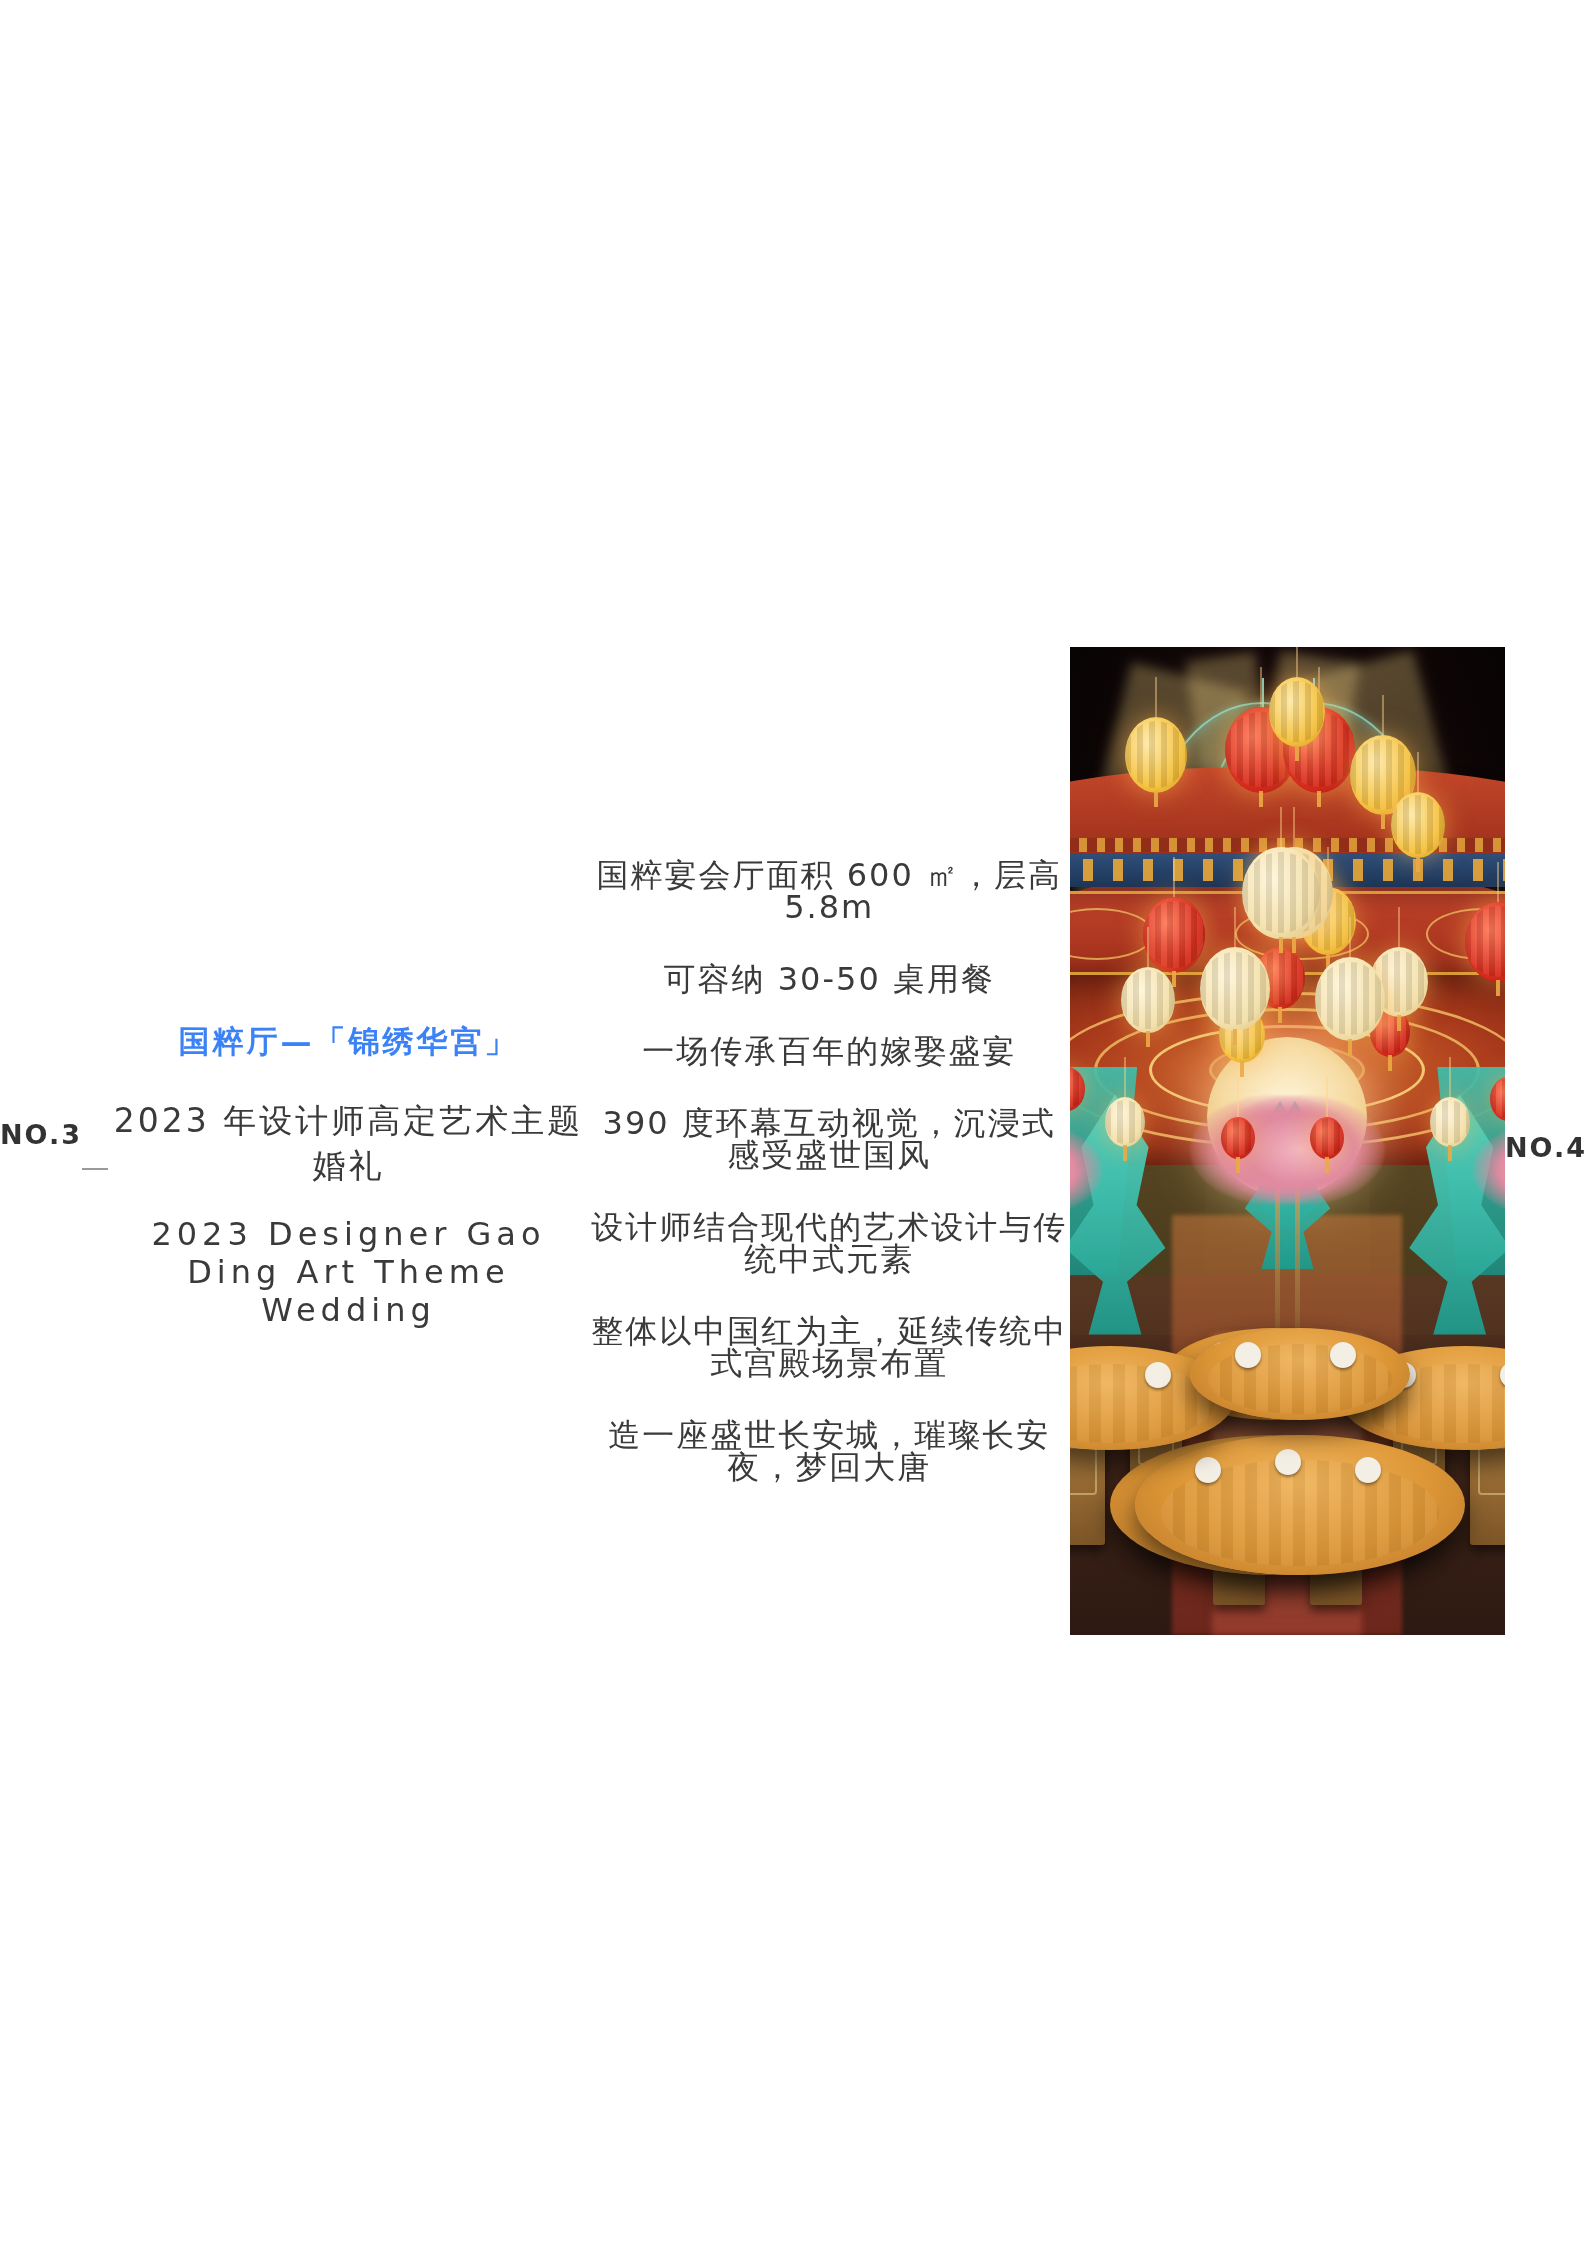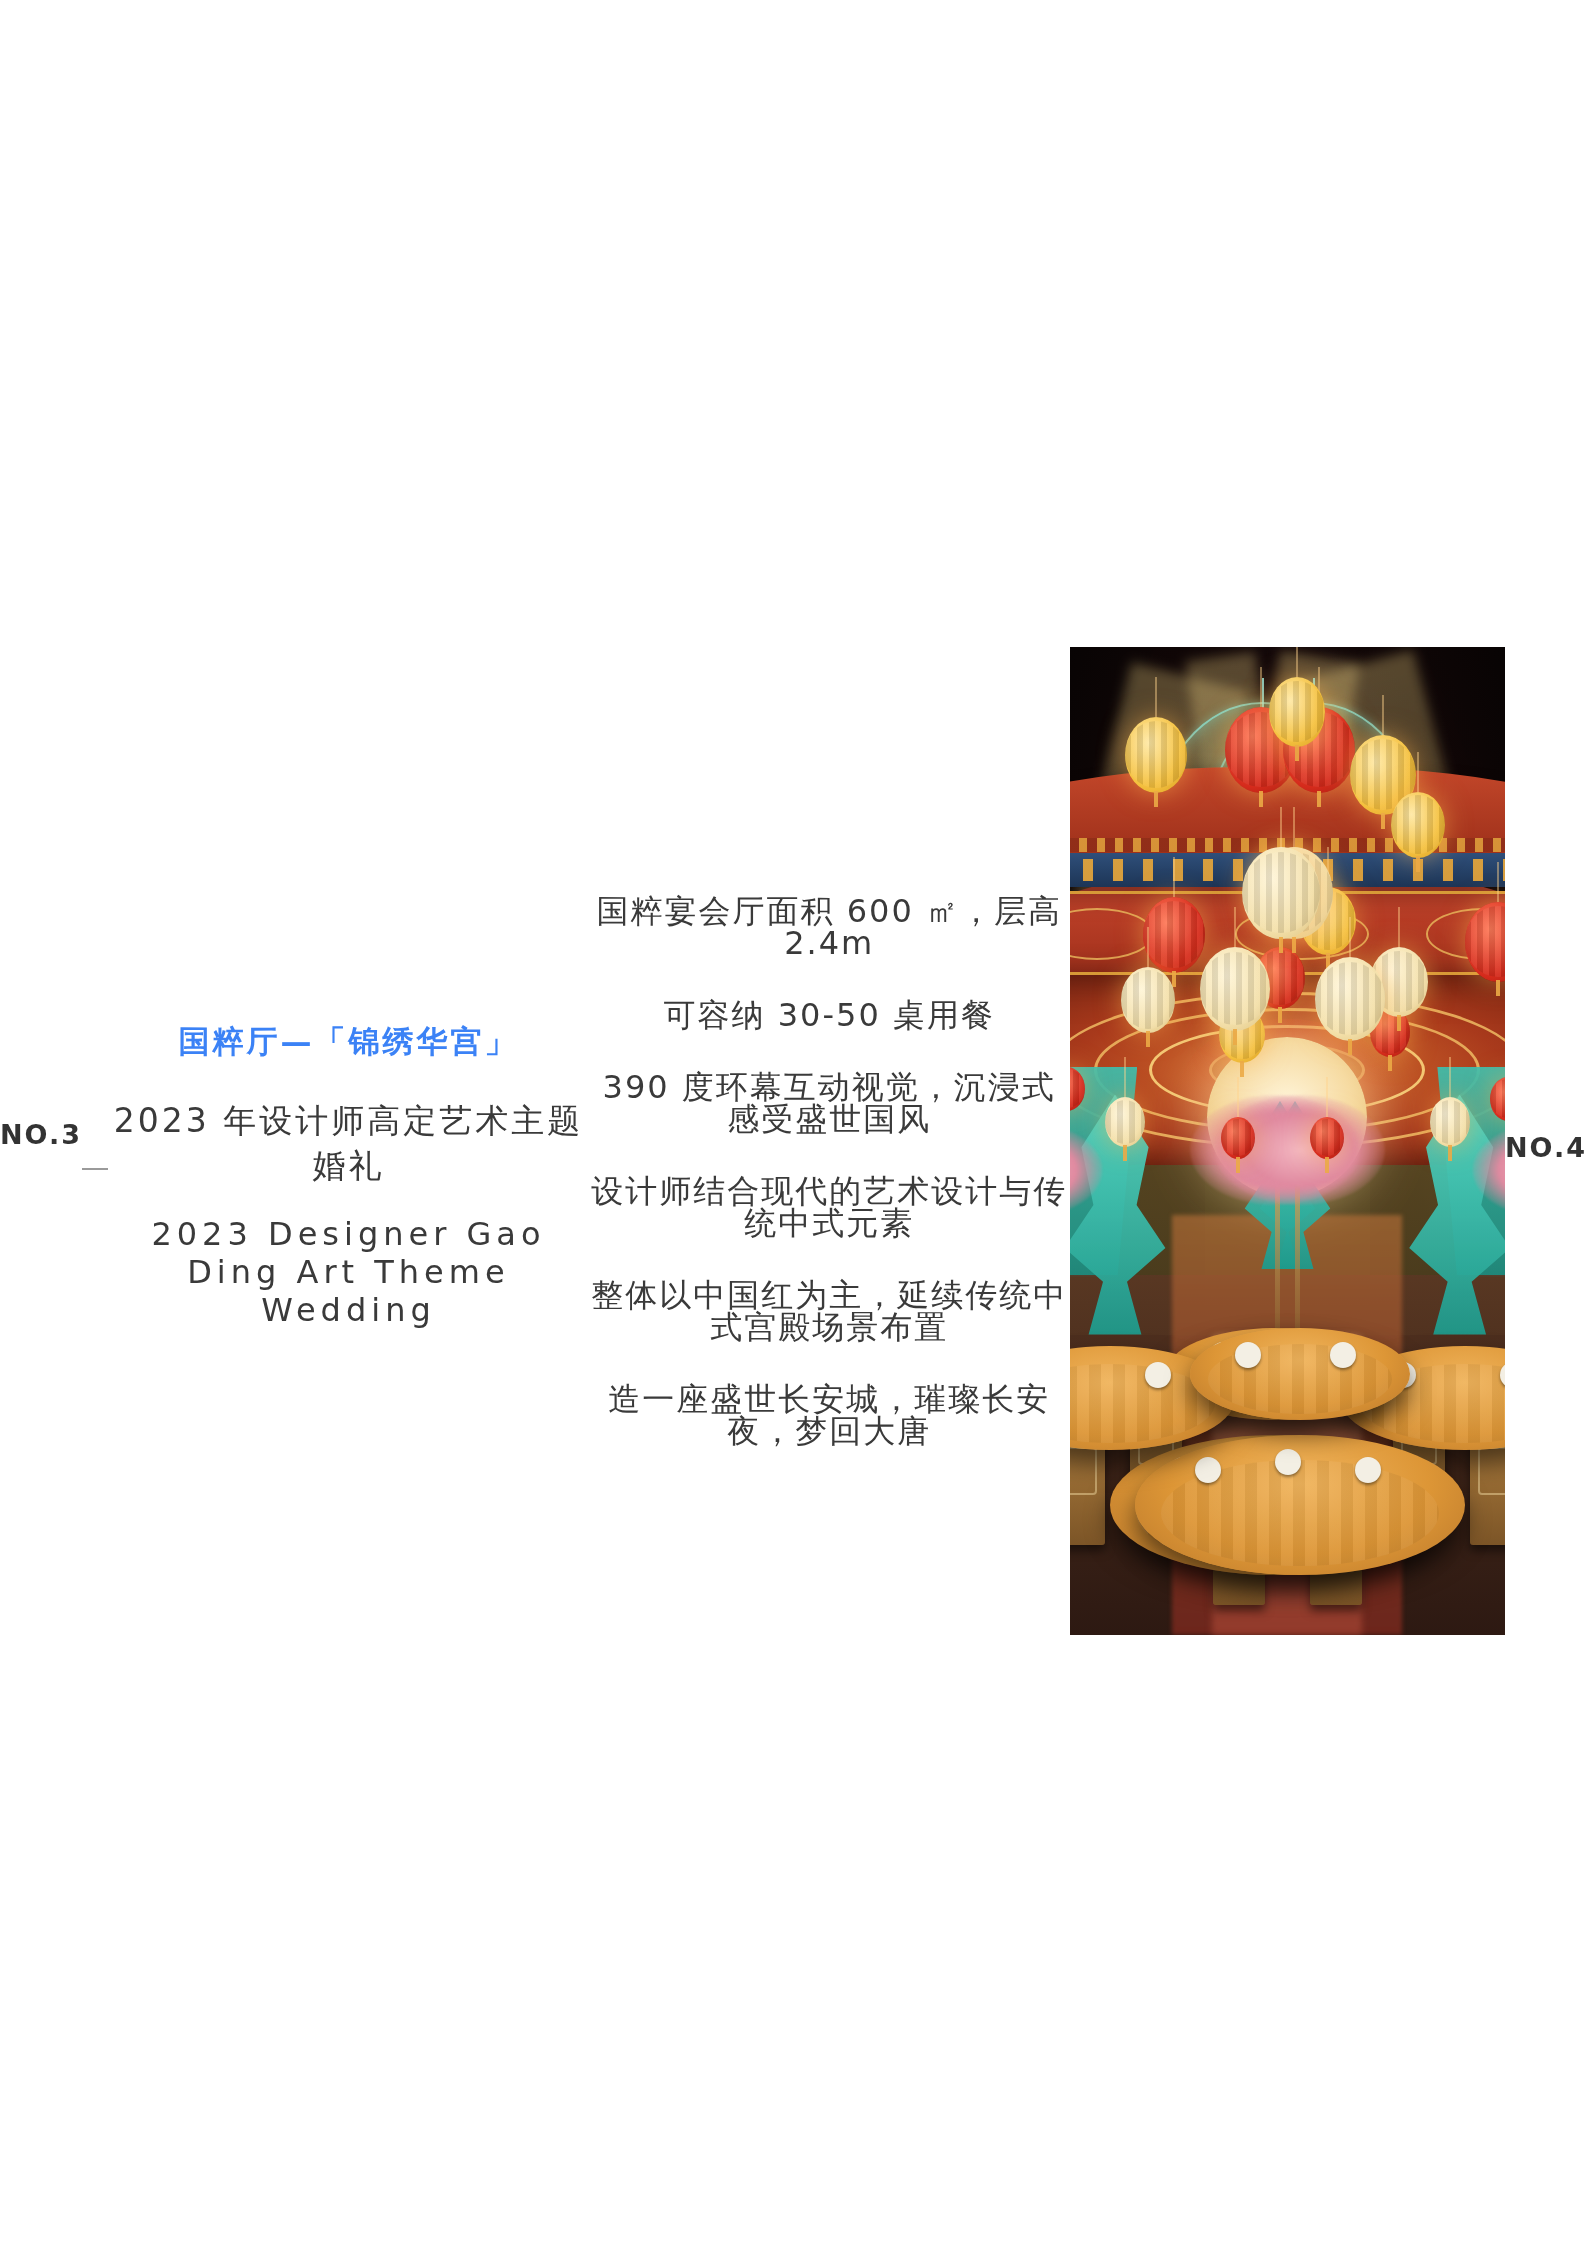--- a/index.html
+++ b/index.html
@@ -363,22 +363,23 @@
 
   <div class="divider"></div>
 
   <div class="title-block">
     <div class="hall-title">国粹厅—「锦绣华宫」</div>
     <div class="subtitle-cn">2023 年设计师高定艺术主题婚礼</div>
     <div class="subtitle-en">2023 Designer Gao Ding Art Theme Wedding</div>
   </div>
 
   <div class="body-block">
-    <div class="body-line">国粹宴会厅面积 600 ㎡，层高 2.4m</div>
+    <div class="body-line">国粹宴会厅面积 600 ㎡，层高 5.8m</div>
     <div class="body-line">可容纳 30-50 桌用餐</div>
+    <div class="body-line">一场传承百年的嫁娶盛宴</div>
     <div class="body-line">390 度环幕互动视觉，沉浸式感受盛世国风</div>
     <div class="body-line">设计师结合现代的艺术设计与传统中式元素</div>
     <div class="body-line">整体以中国红为主，延续传统中式宫殿场景布置</div>
     <div class="body-line">造一座盛世长安城，璀璨长安夜，梦回大唐</div>
   </div>
 
   <div class="photo-wrap">
     <div class="scene">
       <div class="sky"></div>
 

